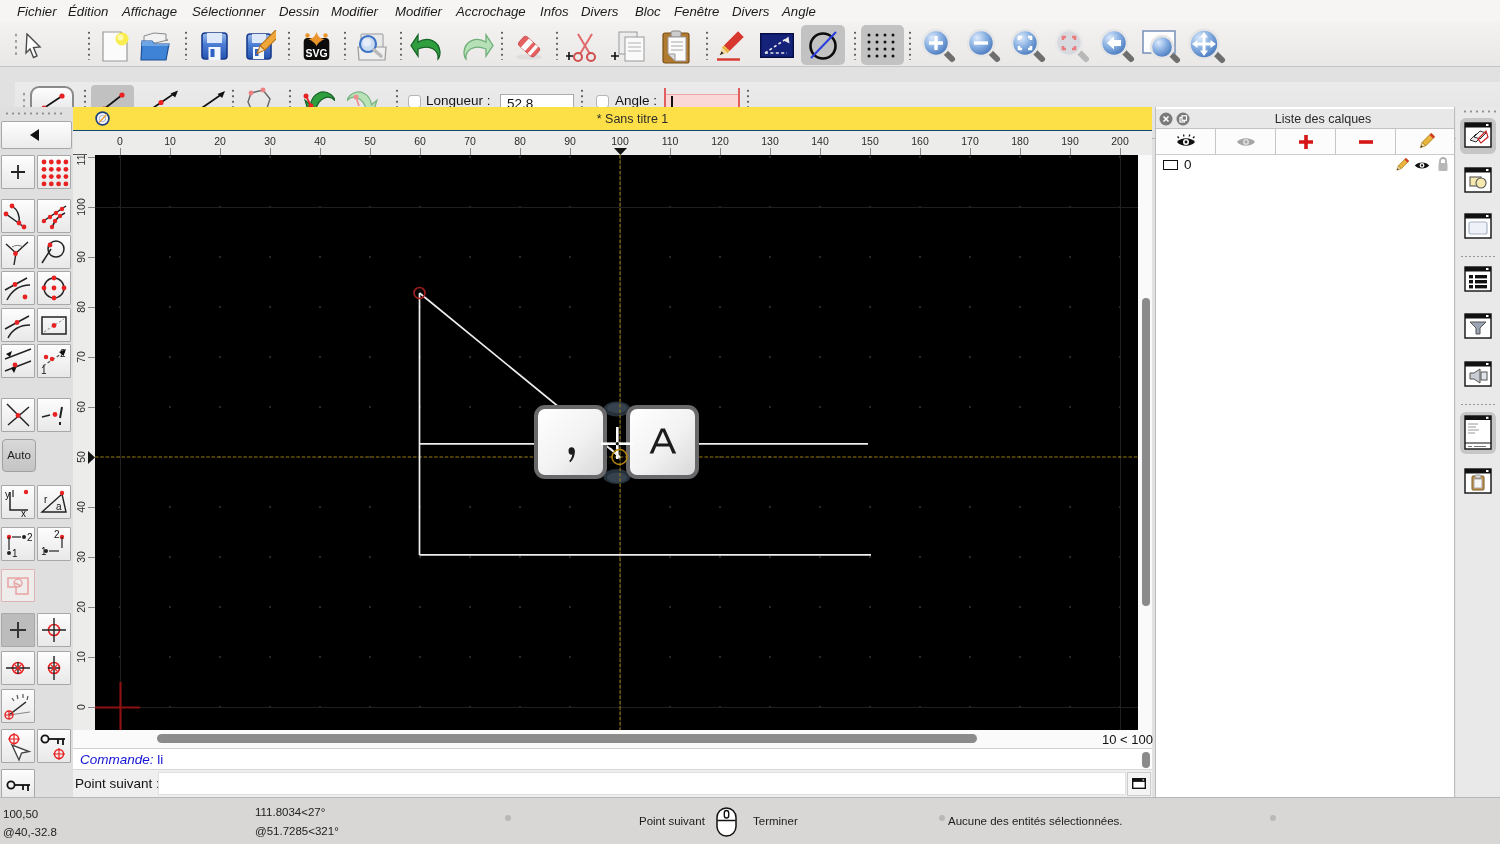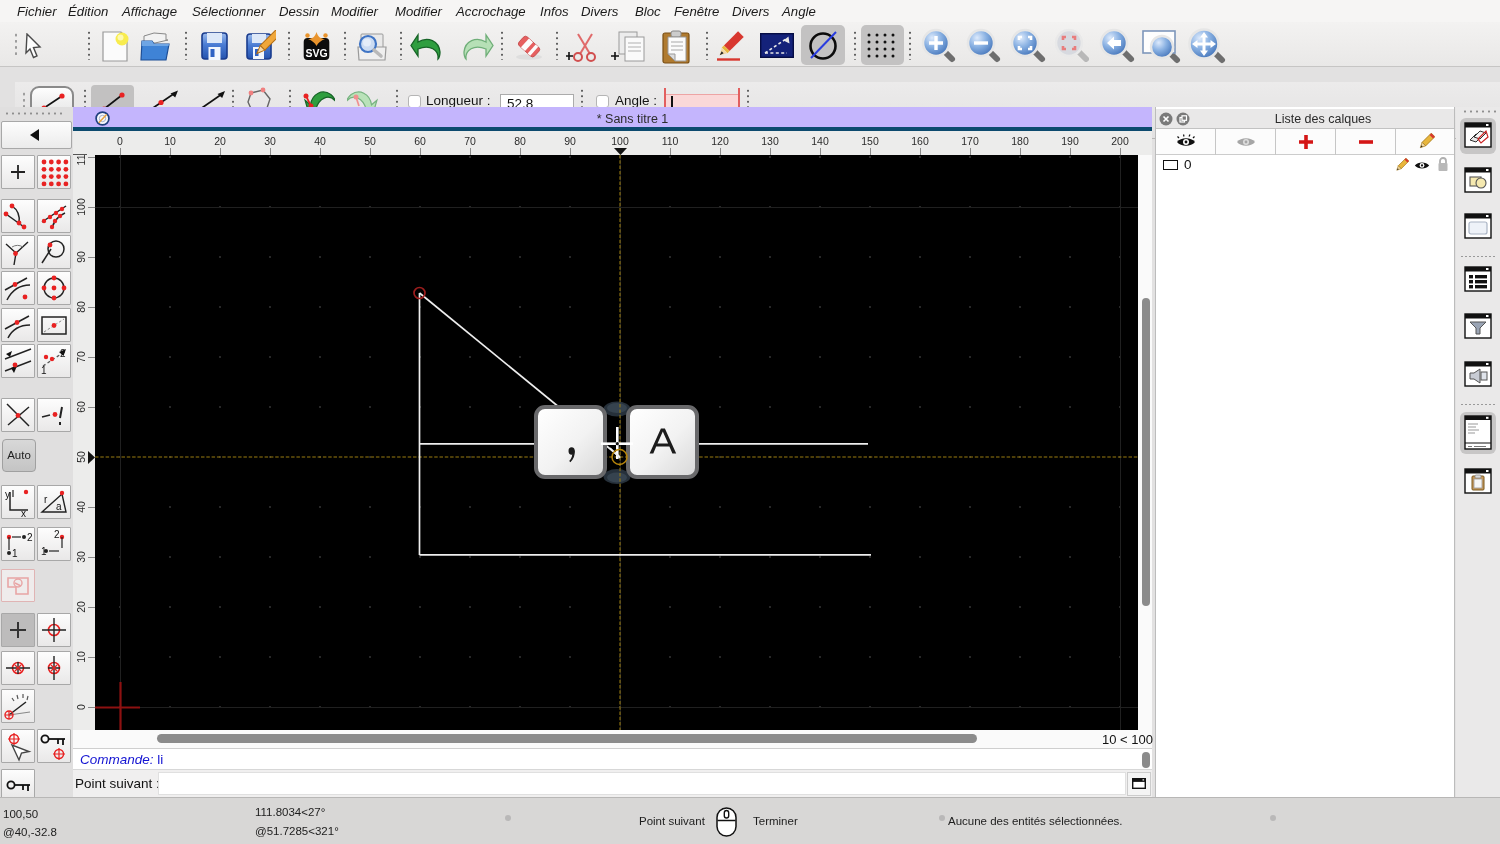--- a/index.html
+++ b/index.html
@@ -20,21 +20,21 @@
 .vsep { position:absolute; width:2px; background-image:radial-gradient(circle, #606060 0.85px, transparent 1px); background-size:2px 5.5px; background-repeat:repeat-y; }
 .vhandle { position:absolute; width:2px; background-image:radial-gradient(circle, #9a9a9a 1px, transparent 1.15px); background-size:2px 6.2px; background-repeat:repeat-y; }
 
 
 #sidebar { position:absolute; left:0; top:107px; width:73px; height:690px; background:#e0dfdf; }
 .sbtn { position:absolute; width:34px; height:34px; background:linear-gradient(#fdfdfd,#e9e8e8); border:1px solid #a8a8a8; border-radius:1px; }
 .sbtn.sel { background:#bdbcbc; }
 .sbtn svg { position:absolute; left:0; top:0; }
 
 
-#tabbar { position:absolute; left:73px; top:107px; width:1079px; height:24px; background:#c4b5fd; border-bottom:4px solid #0c4a6e; }
+#tabbar { position:absolute; left:73px; top:107px; width:1079px; height:24px; background:#fde047; border-bottom:1px solid #0c4a6e; }
 #tabtitle { position:absolute; left:20px; width:1079px; top:5px; text-align:center; font-size:12.5px; color:#2c2c2c; }
 #hruler { position:absolute; left:73px; top:131px; width:1079px; height:24px; background:#ececeb; }
 #vruler { position:absolute; left:73px; top:155px; width:22px; height:575px; background:#ececeb; }
 #canvas { position:absolute; left:95px; top:155px; width:1043px; height:575px; background:#000; }
 #hscroll { position:absolute; left:73px; top:730px; width:1079px; height:18px; background:#fafafa; }
 #hthumb { position:absolute; left:84px; top:4px; width:820px; height:9px; border-radius:5px; background:#8b8b8b; }
 #vscrolltrack { position:absolute; left:1138px; top:155px; width:14px; height:575px; background:#fafafa; }
 #vthumb { position:absolute; left:4px; top:143px; width:8px; height:308px; border-radius:4px; background:#8b8b8b; }
 #gridlabel { position:absolute; left:1045px; top:732px; width:108px; font-size:13px; color:#111; text-align:right; }
 

